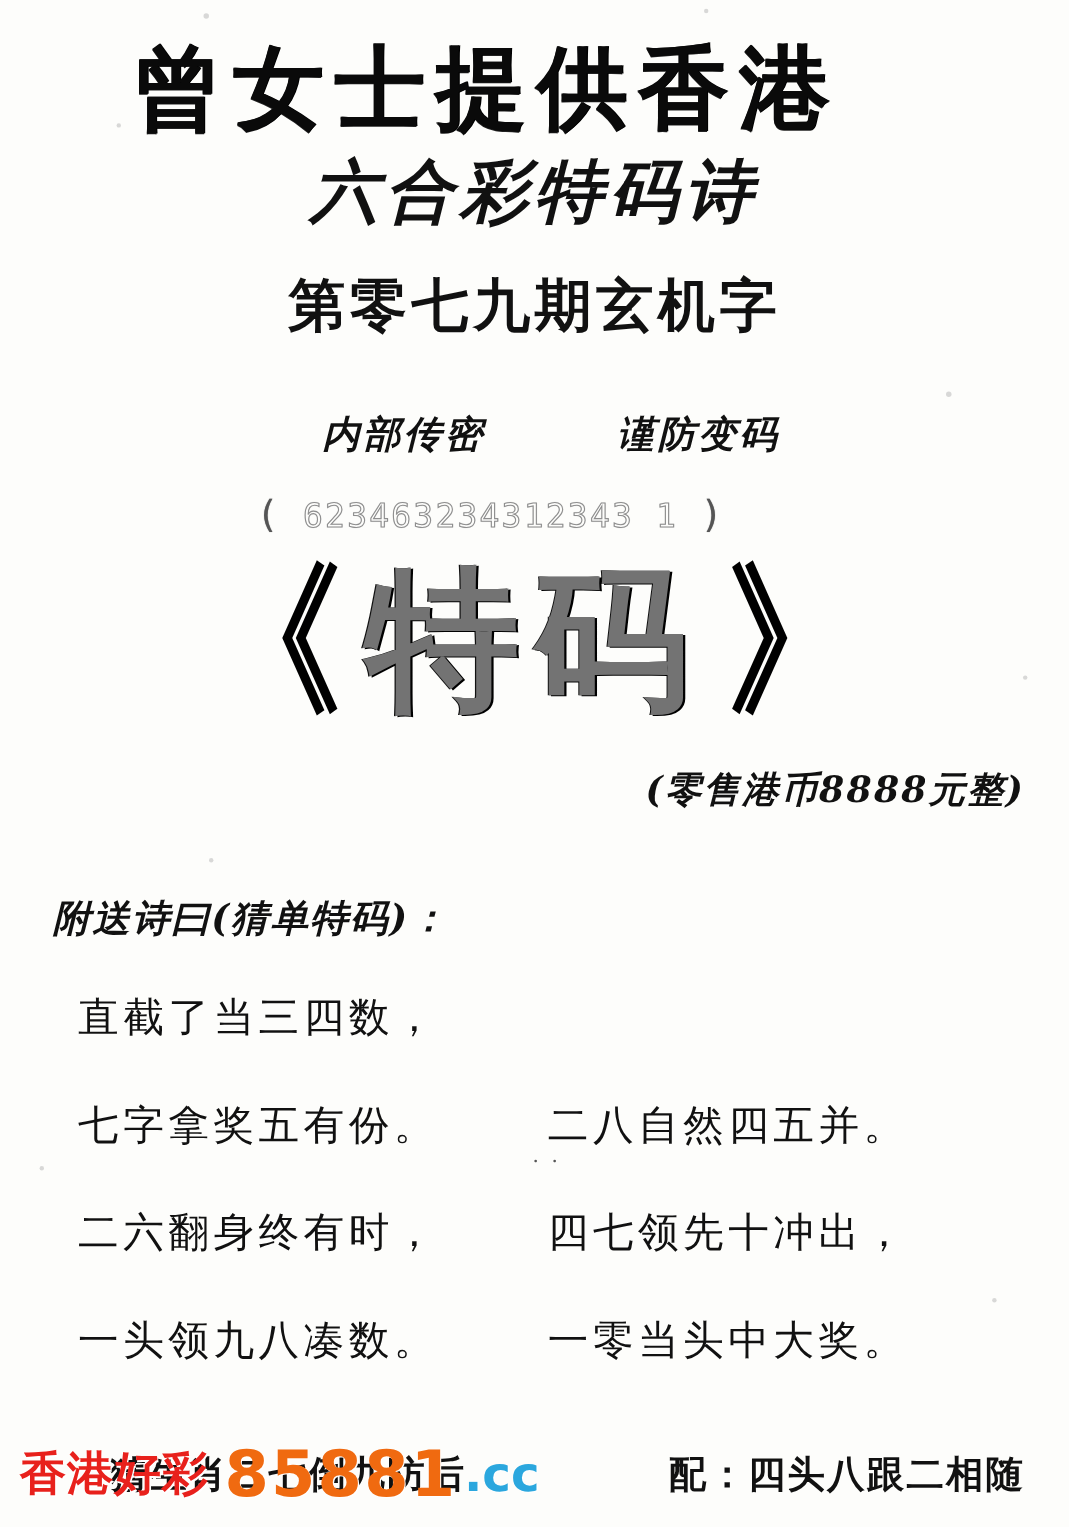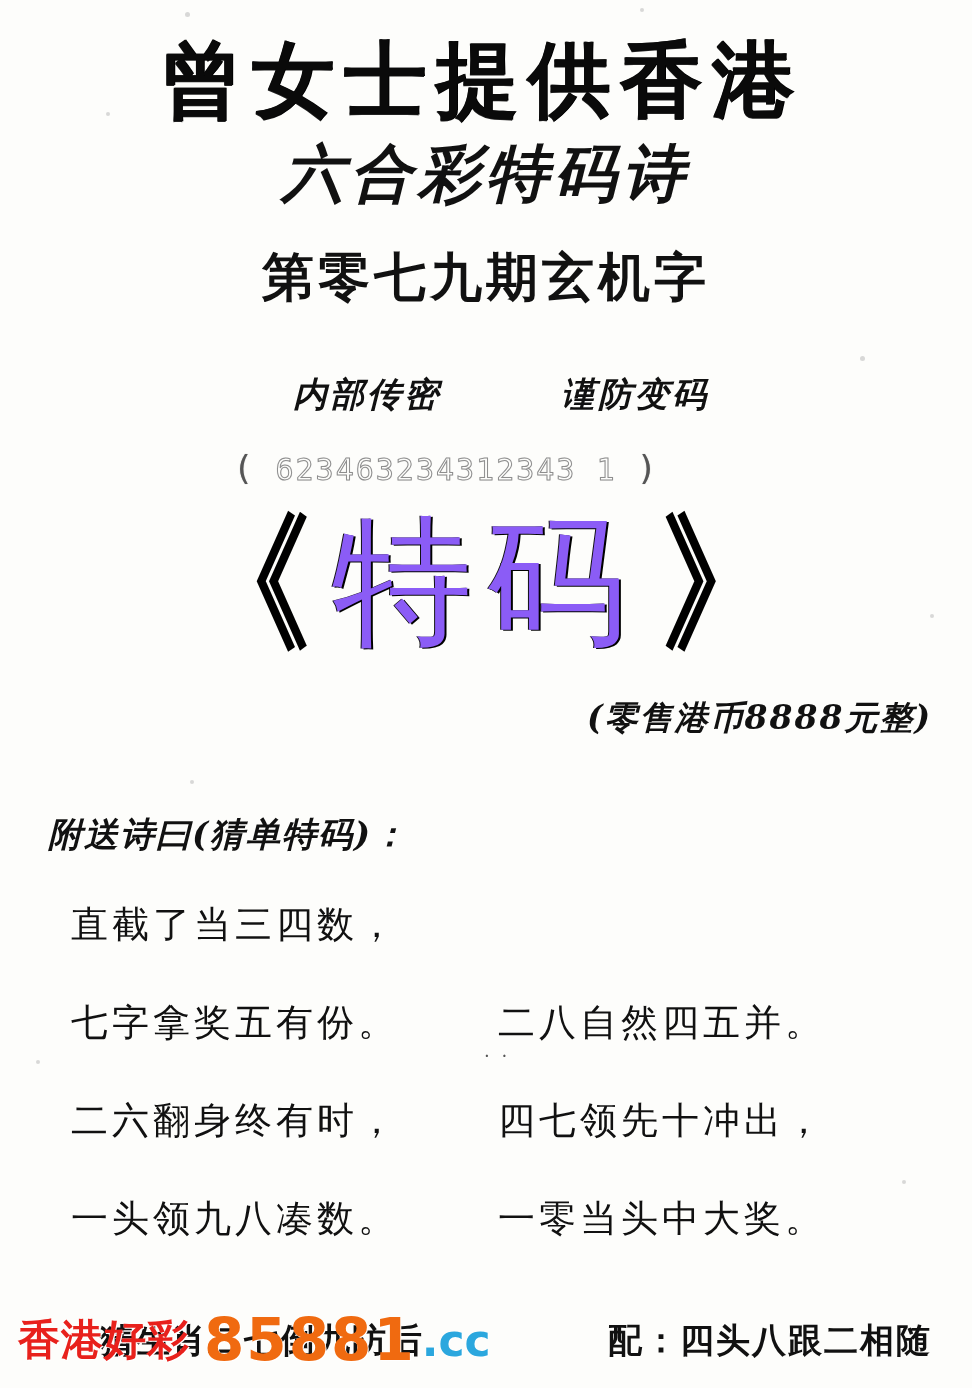--- a/index.html
+++ b/index.html
@@ -36,21 +36,20 @@
     left: 0;
     width: 884px;
     text-align: center;
     font-family: "DejaVu Serif", serif;
     font-weight: bold;
     font-size: 82px;
     letter-spacing: 10px;
     color: #0a0a0a;
     white-space: nowrap;
     text-shadow: 1px 0 0 #000, 0 1px 0 #222;
-    margin-left: 40px;
   }
   .title-2 {
     position: absolute;
     top: 132px;
     left: 0;
     width: 972px;
     text-align: center;
     font-weight: bold;
     font-size: 62px;
     letter-spacing: 6px;
@@ -113,23 +112,23 @@
     left: 0;
     width: 972px;
     height: 180px;
     display: flex;
     align-items: center;
     justify-content: center;
     gap: 6px;
   }
   .bigword {
     font-size: 140px;
-    font-weight: normal;
+    font-weight: bold;
     letter-spacing: 14px;
-    color: #8b5cf6;
+    color: #737373;
     line-height: 1;
     text-shadow: 2px 1px 0 #000, -1px 0 0 #111;
     font-family: "DejaVu Serif", serif;
   }
   .brace {
     font-size: 150px;
     line-height: 1;
     color: #000;
     font-weight: bold;
     transform: scaleX(.8);

